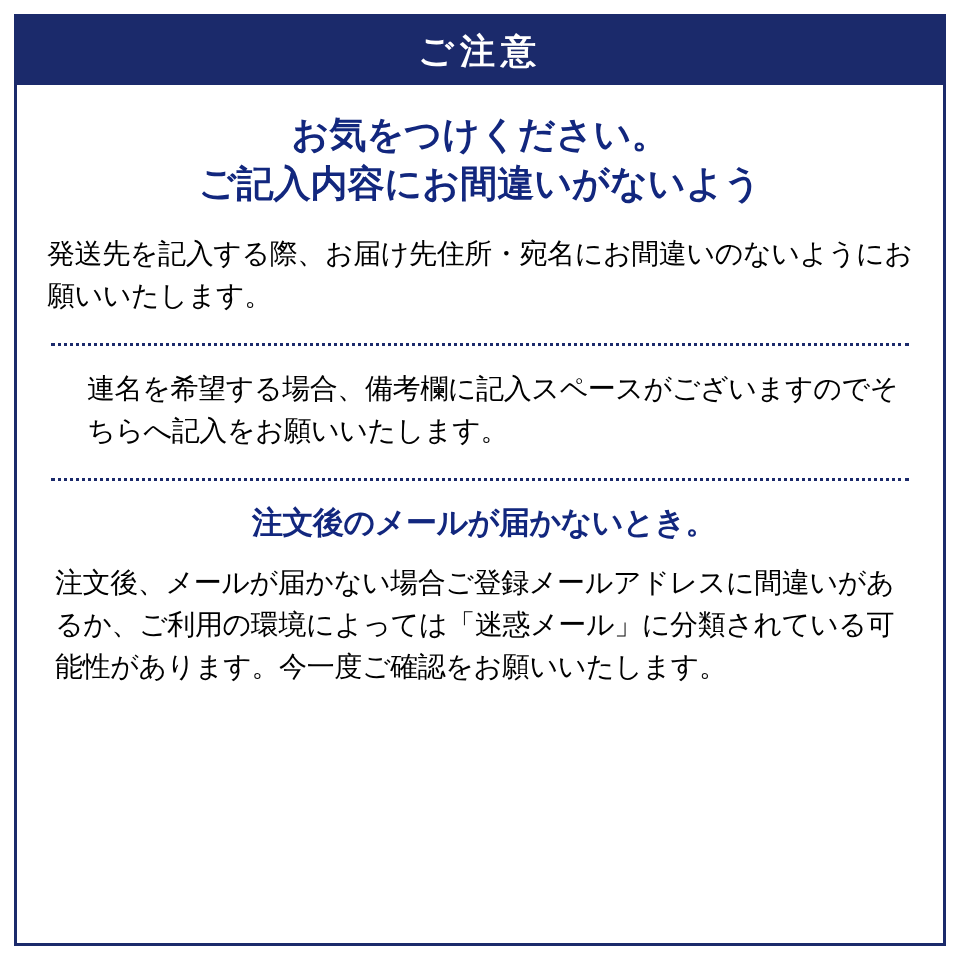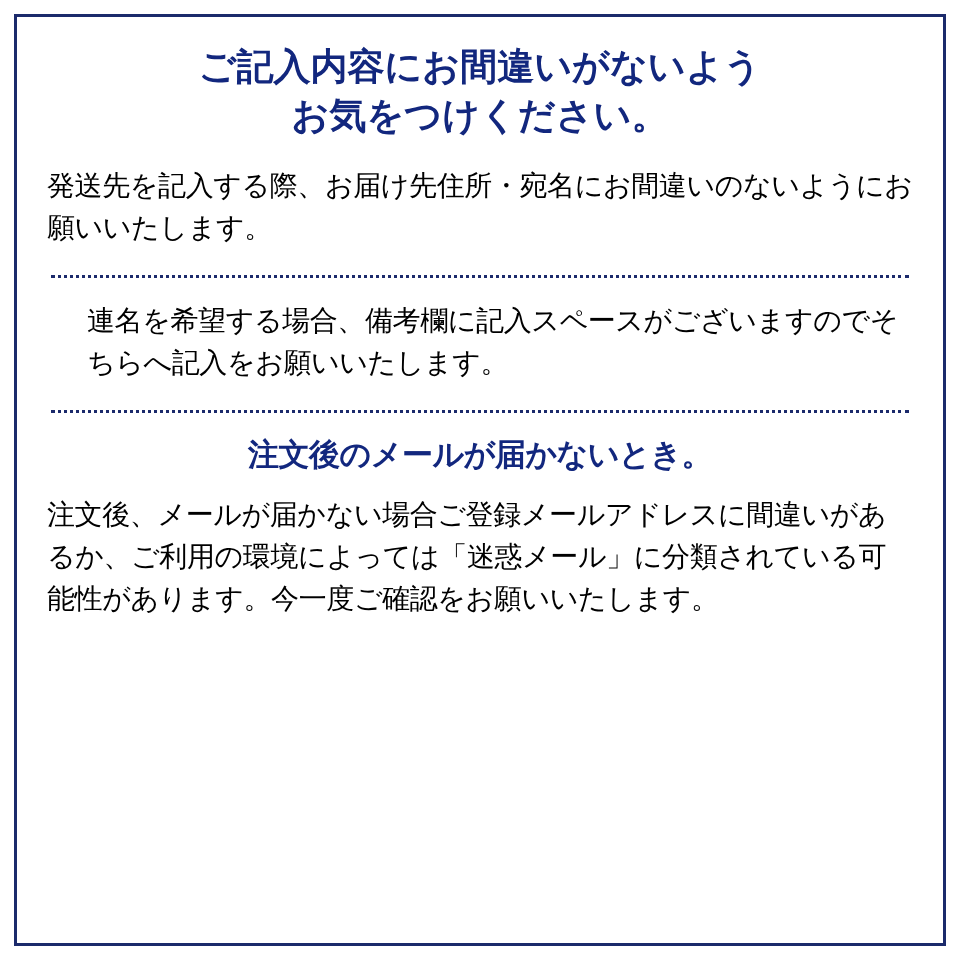--- a/index.html
+++ b/index.html
@@ -80,36 +80,39 @@
 
   .divider {
     border-top: 3px dotted #1b2a6b;
     margin: 18px 4px 22px 4px;
     height: 0;
   }
 
   .sec1 .section-body { margin-top: 24px; }
   .sec2 { margin-top: 4px; }
   .sec2 .section-body { margin-top: 16px; margin-left: 40px; }
-  .sec3 { margin-top: 6px; }
+  .sec3 { margin-top: 6px; margin-left: 8px; }
   .sec3 .section-body { margin-top: 18px; }
 </style>
 </head>
 <body>
 
 <div class="page">
   <div class="frame">
 
+    <div class="banner">
+      <span>ご注意</span>
+    </div>
 
     <div class="content">
 
       <div class="section sec1">
         <div class="section-heading big">
+          <div>お気をつけください。</div>
           <div>ご記入内容にお間違いがないよう</div>
-          <div>お気をつけください。</div>
         </div>
         <div class="section-body">発送先を記入する際、お届け先住所・宛名にお間違いのないようにお願いいたします。</div>
       </div>
 
       <div class="divider"></div>
 
       <div class="section sec2">
         <div class="section-body">連名を希望する場合、備考欄に記入スペースがございますのでそちらへ記入をお願いいたします。</div>
       </div>
 

